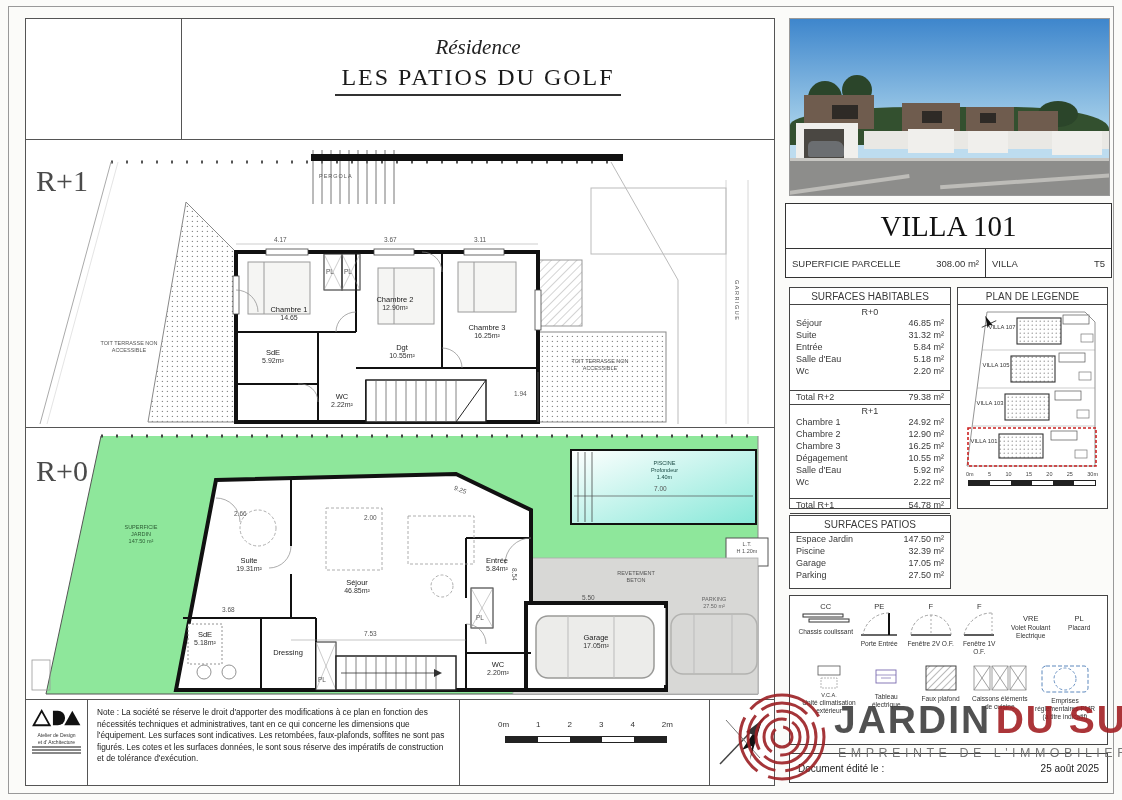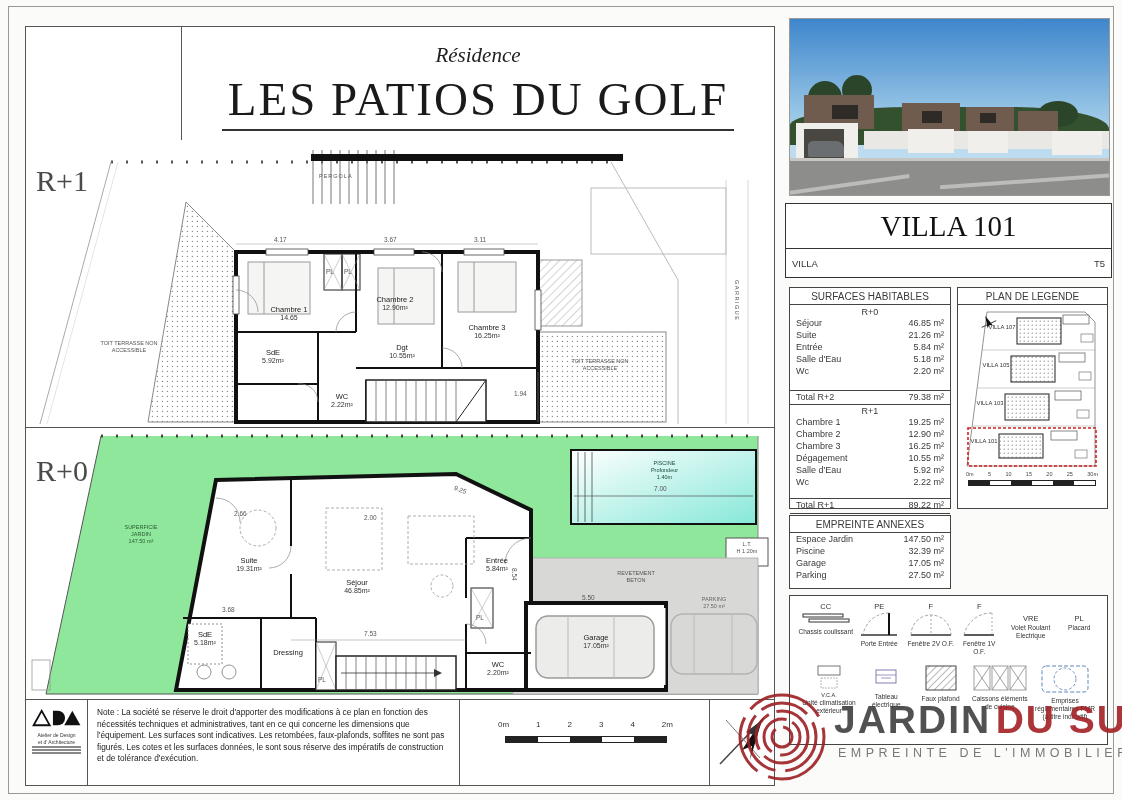--- a/index.html
+++ b/index.html
@@ -1,25 +1,25 @@
 <!DOCTYPE html>
 <html><head>
 <meta charset="utf-8">
 <style>
   html,body{margin:0;padding:0;}
   body{width:1122px;height:800px;background:#fbfbf9;font-family:"Liberation Sans",sans-serif;position:relative;overflow:hidden;color:#333;}
   .abs{position:absolute;}
   .page-border{left:8px;top:6px;right:8px;bottom:6px;border:1px solid #999;}
   
   .left-block{left:25px;top:18px;width:750px;height:768px;}
-  .hdr{left:0;top:8px;width:750px;height:122px;border:1px solid #555;box-sizing:border-box;display:flex;background:#fff;}
+  .hdr{left:0;top:0;width:750px;height:122px;border:1px solid #555;box-sizing:border-box;display:flex;background:#fff;}
   .hdr-empty{width:155px;border-right:1px solid #555;}
   .hdr-title{flex:1;text-align:center;padding-top:16px;}
   .hdr-sub{font-family:"Liberation Serif",serif;font-style:italic;font-size:21px;color:#222;}
-  .hdr-main{font-family:"Liberation Serif",serif;font-size:47px;letter-spacing:2px;color:#1a1a1a;display:inline-block;border-bottom:2px solid #333;padding:2px 6px 3px;margin-top:2px;}
+  .hdr-main{font-family:"Liberation Serif",serif;font-size:24px;letter-spacing:2px;color:#1a1a1a;display:inline-block;border-bottom:2px solid #333;padding:2px 6px 3px;margin-top:2px;}
   .plan{left:0;width:750px;box-sizing:border-box;border:1px solid #555;border-top:none;background:#fff;overflow:hidden;}
   .plan-r1{top:122px;height:288px;}
   .plan-r0{top:410px;height:272px;}
   .floor-lbl{font-family:"Liberation Serif",serif;font-size:30px;color:#4a4a4a;}
   .lbl{font-size:7px;color:#222;text-align:center;line-height:1.2;}
   .rname{font-size:7.5px;color:#222;display:block;}
   .rarea{font-size:7px;color:#333;display:block;}
   .dim{font-size:6.5px;color:#555;}
   .tiny{font-size:5.5px;color:#555;text-align:center;line-height:1.25;}
   .rot90{transform:rotate(90deg);transform-origin:left top;}
@@ -462,57 +462,61 @@
     <div class="ph-side"></div>
     <div class="ph-road"></div>
     <div class="ph-stripe" style="left:-10px;bottom:8px;width:130px;transform:rotate(-8deg)"></div>
     <div class="ph-stripe" style="left:150px;bottom:12px;width:180px;transform:rotate(-4deg)"></div>
   </div>
 
   <div class="abs villa-box">
     <div class="villa-title">VILLA 101</div>
   </div>
   <div class="abs parcel-row">
+    <div class="parcel-l">
+      <span>SUPERFICIE PARCELLE</span>
+      <span>308.00 m²</span>
+    </div>
     <div class="parcel-r">
       <span>VILLA</span>
       <span>T5</span>
     </div>
   </div>
 
   <div class="abs tbl sh">
     <div class="tbl-title">SURFACES HABITABLES</div>
     <div class="sh-sec">R+0</div>
     <div class="sh-row">
         <span>Séjour</span>
         <span>46.85 m²</span>
       </div>
     <div class="sh-row">
         <span>Suite</span>
-        <span>21.26 m²</span>
+        <span>31.32 m²</span>
       </div>
     <div class="sh-row">
         <span>Entrée</span>
         <span>5.84 m²</span>
       </div>
     <div class="sh-row">
         <span>Salle d'Eau</span>
         <span>5.18 m²</span>
       </div>
     <div class="sh-row">
         <span>Wc</span>
         <span>2.20 m²</span>
       </div>
     <div class="sh-tot" style="margin-top:13px">
         <span>Total R+2</span>
         <span>79.38 m²</span>
       </div>
     <div class="sh-sec" style="border-top:1px solid #444;margin-top:1px">R+1</div>
     <div class="sh-row">
         <span>Chambre 1</span>
-        <span>19.25 m²</span>
+        <span>24.92 m²</span>
       </div>
     <div class="sh-row">
         <span>Chambre 2</span>
         <span>12.90 m²</span>
       </div>
     <div class="sh-row">
         <span>Chambre 3</span>
         <span>16.25 m²</span>
       </div>
     <div class="sh-row">
@@ -522,21 +526,21 @@
     <div class="sh-row">
         <span>Salle d'Eau</span>
         <span>5.92 m²</span>
       </div>
     <div class="sh-row">
         <span>Wc</span>
         <span>2.22 m²</span>
       </div>
     <div class="sh-tot" style="margin-top:9px">
         <span>Total R+1</span>
-        <span>89.22 m²</span>
+        <span>54.78 m²</span>
       </div>
     <div class="sh-tot" style="font-size:9.5px">
         <span>TOTAL</span>
         <span>141.87 m²</span>
       </div>
   </div>
 
   <div class="abs tbl rep">
     <div class="tbl-title">PLAN DE LEGENDE</div>
     <svg width="147" height="162" viewBox="0 0 147 162" style="position:absolute;left:1px;top:20px">
@@ -588,21 +592,21 @@
       <div class="sb-seg" style="background:#222"></div>
         <div class="sb-seg" style="background:#fff"></div>
         <div class="sb-seg" style="background:#222"></div>
         <div class="sb-seg" style="background:#fff"></div>
         <div class="sb-seg" style="background:#222"></div>
         <div class="sb-seg" style="background:#fff"></div>
     </div>
   </div>
 
   <div class="abs tbl annex">
-    <div class="tbl-title">EMPREINTE ANNEXES</div>
+    <div class="tbl-title">SURFACES PATIOS</div>
     <div class="sh-row">
         <span>Espace Jardin</span>
         <span>147.50 m²</span>
       </div>
     <div class="sh-row">
         <span>Piscine</span>
         <span>32.39 m²</span>
       </div>
     <div class="sh-row">
         <span>Garage</span>
@@ -708,20 +712,24 @@
       <div class="leg-item" style="width:64px">
         <svg width="50" height="30" viewBox="0 0 50 30">
           <rect x="2" y="2" width="46" height="26" rx="4" fill="none" stroke="#4a7ab5" stroke-width="0.9" stroke-dasharray="4 2"></rect>
           <circle cx="25" cy="15" r="11" fill="none" stroke="#4a7ab5" stroke-width="0.8" stroke-dasharray="3 2"></circle>
         </svg>
         <div class="leg-lab">Emprises réglementaires PMR (à titre indicatif)</div>
       </div>
     </div>
   </div>
 
+  <div class="abs docrow">
+    <span>Document édité le :</span>
+    <span>25 août 2025</span>
+  </div>
 </div>
 
 <div class="abs vds">
   <svg width="110" height="110" viewBox="0 0 110 110" style="position:absolute;left:-8px;top:0">
     <g fill="none" stroke="#9c2024" stroke-width="3">
       <circle cx="48" cy="55" r="10" stroke-dasharray="40 8"></circle>
       <circle cx="48" cy="55" r="18" stroke-dasharray="30 9 50 6"></circle>
       <circle cx="48" cy="55" r="26" stroke-dasharray="60 8 40 8"></circle>
       <circle cx="48" cy="55" r="34" stroke-dasharray="50 10 70 8"></circle>
       <circle cx="48" cy="55" r="42" stroke-dasharray="80 12 60 10"></circle>

